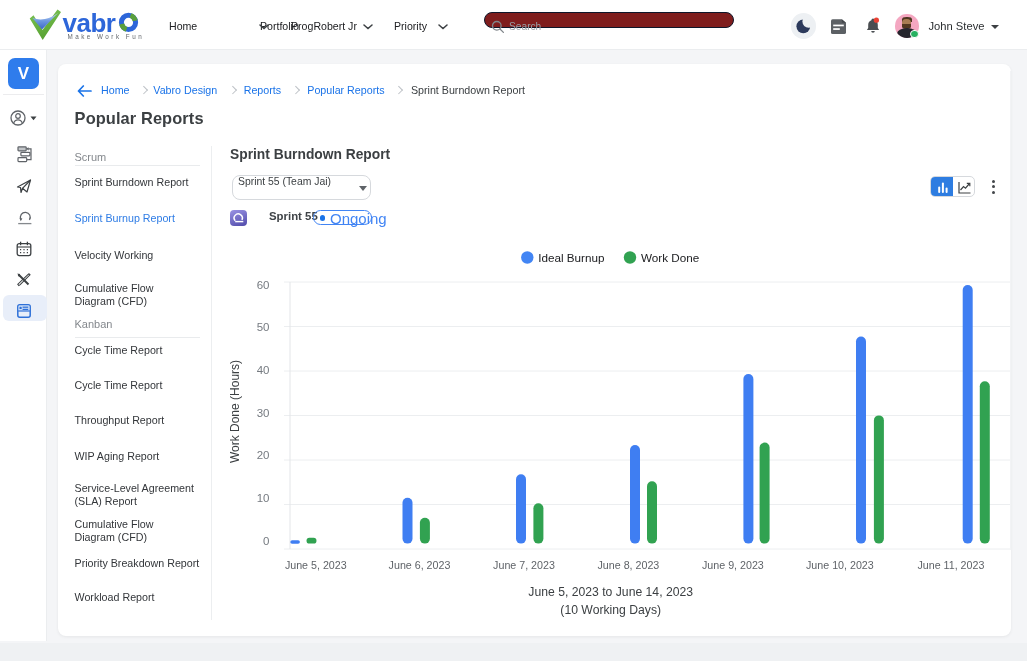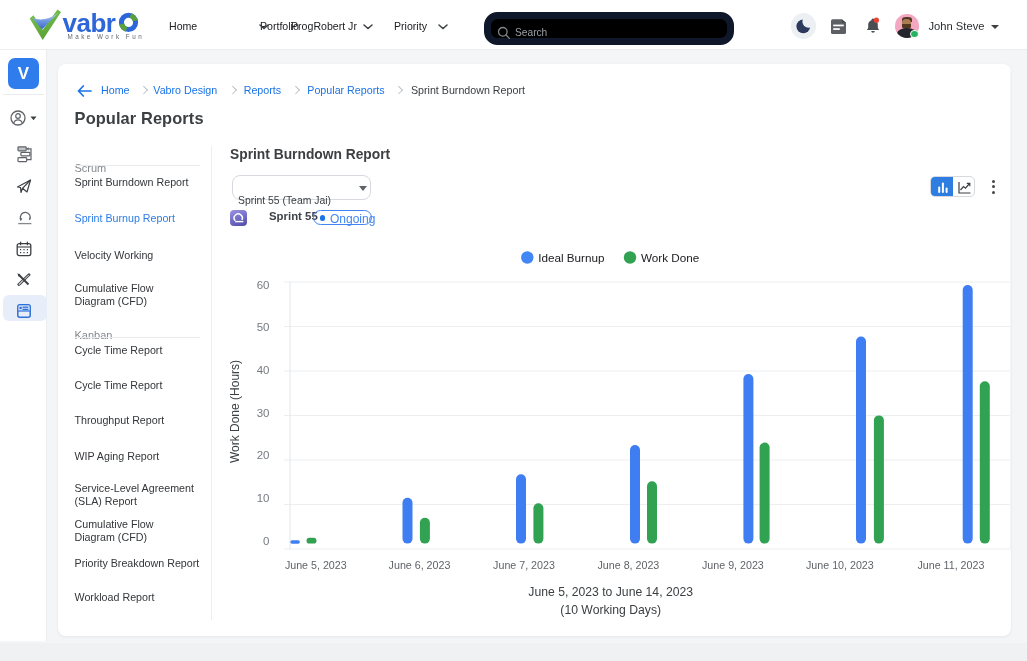--- a/index.html
+++ b/index.html
@@ -4,21 +4,21 @@
 <style>
 * { margin:0; padding:0; box-sizing:border-box; }
 html,body { width:1027px; height:661px; overflow:hidden; }
 body { font-family:"Liberation Sans", sans-serif; background:#f4f5f7; position:relative; }
 .abs { position:absolute; }
 
 
 .header { position:absolute; left:0; top:0; width:1027px; height:50px; background:#fff; border-bottom:1px solid #ebedef; z-index:5; }
 .nav-item { position:absolute; top:20.6px; font-size:10.6px; color:#202124; font-weight:500; white-space:nowrap; line-height:11px; }
 .nchev { position:absolute; top:23.8px; width:10px; height:6px; }
-.search { position:absolute; left:484px; top:11.5px; width:250px; height:33px; border:7px solid #0f172a; border-radius:13.5px; background:#000000; }
+.search { position:absolute; left:484px; top:11.5px; width:250px; height:16px; border:1px solid #0f172a; border-radius:13.5px; background:#7f1d1d; }
 .search .ph { position:absolute; left:24px; top:8px; font-size:10.2px; color:#9aa0a6; line-height:11px; }
 .mooncirc { position:absolute; left:790.5px; top:13px; width:25.5px; height:25.5px; border-radius:50%; background:#edf0f3; }
 .avatar { position:absolute; left:895.2px; top:14.2px; width:23.6px; height:23.6px; border-radius:50%; background:#f4a7c1; overflow:hidden; }
 .avatar .hair { position:absolute; left:6.8px; top:2.8px; width:10px; height:5.5px; border-radius:45% 45% 0 0; background:#4e3620; }
 .avatar .head { position:absolute; left:7.3px; top:4.5px; width:9px; height:8.5px; border-radius:45%; background:#a97c52; }
 .avatar .beard { position:absolute; left:7.3px; top:9.5px; width:9px; height:5px; border-radius:0 0 48% 48%; background:#53381f; }
 .avatar .body { position:absolute; left:1.5px; top:13.5px; width:20.6px; height:12px; border-radius:48% 48% 0 0; background:#25252d; }
 .avadot { position:absolute; left:910.3px; top:29.5px; width:8.4px; height:8.4px; border-radius:50%; background:#27b261; border:1.4px solid #fff; }
 .uname { position:absolute; left:928.5px; top:20.7px; font-size:11.2px; color:#2b2e31; line-height:11px; }
 .ucaret { position:absolute; left:990.5px; top:24.8px; width:0; height:0; border-left:4px solid transparent; border-right:4px solid transparent; border-top:4.6px solid #3c4043; }
@@ -32,42 +32,42 @@
 .sbar { position:absolute; left:0; top:295px; width:3px; height:25px; background:#1f6fe0; border-radius:0 2px 2px 0; }
 
 
 .card { position:absolute; left:58px; top:64px; width:953px; height:572px; background:#fff; border-radius:8px; box-shadow:0 1px 3px rgba(60,64,67,.08); }
 .bc { position:absolute; top:21.3px; font-size:10.7px; white-space:nowrap; line-height:11px; }
 a.bc { color:#1a73e8; text-decoration:none; }
 .bc-sep { position:absolute; top:23.2px; width:5.5px; height:5.5px; border-right:1.4px solid #bcc0c5; border-top:1.4px solid #bcc0c5; transform:rotate(45deg); }
 .h1 { position:absolute; left:16.6px; top:45.6px; font-size:16.4px; font-weight:700; color:#3c4043; line-height:17px; letter-spacing:.1px; }
 
 
-.grp { position:absolute; left:74.5px; font-size:11px; color:#84888d; line-height:11px;margin-top:11px; }
+.grp { position:absolute; left:74.5px; font-size:11px; color:#84888d; line-height:11px; }
 .ghr { position:absolute; left:74.5px; width:125px; height:1px; background:#e9ebed; }
 .ritem { position:absolute; left:74.5px; font-size:10.7px; color:#33363a; line-height:13.5px; }
 .ritem.sel { color:#2e7ce5;text-align:right; }
 .vdiv { position:absolute; left:211px; top:146px; width:1px; height:474px; background:#eceef0; }
 
 
 .ctitle { position:absolute; left:230px; top:147.8px; font-size:13.8px; font-weight:700; color:#3c4043; line-height:14px; }
 .select { position:absolute; left:231.7px; top:175px; width:139.3px; height:25px; border:1px solid #d6d9dd; border-radius:8px; background:#fff; }
-.select .txt { position:absolute; left:5.3px; top:19px; font-size:10.4px; color:#3c4043; line-height:11px; }
+.select .txt { position:absolute; left:5.3px; top:0; font-size:10.4px; color:#3c4043; line-height:11px; }
 .select .car { position:absolute; left:126px; top:10px; width:0; height:0; border-left:4px solid transparent; border-right:4px solid transparent; border-top:5px solid #5f6368; }
 .seg { position:absolute; left:930px; top:175.5px; width:44.5px; height:21.5px; border:1px solid #d6d9dd; border-radius:5px; background:#fff; overflow:hidden; }
 .seg .b { position:absolute; left:0; top:0; width:22.2px; height:21.5px; background:#2e7de1; }
 .vdots { position:absolute; left:991.5px; top:180px; width:3px; }
 .vdots i { display:block; width:3px; height:3px; border-radius:50%; background:#43464a; margin-bottom:2.4px; }
 
 
 .spicon { position:absolute; left:230.1px; top:210.2px; width:16.7px; height:15.8px; border-radius:4px; background:linear-gradient(160deg,#9a93e4,#504aa9); }
 .spname { position:absolute; left:254px; top:210.1px; font-size:11.4px; font-weight:700; color:#3f4347; line-height:12px;margin-left:15px; }
 .badge { position:absolute; left:312.8px; top:210.2px; width:59.6px; height:15.2px; border:1px solid #4285f4; border-radius:8px; }
 .badge .dot { position:absolute; left:5.8px; top:4.2px; width:5.9px; height:5.9px; border-radius:50%; background:#1a73e8; }
-.badge .t { position:absolute; left:16.2px; top:3.2px; font-size:12px; color:#4285f4; line-height:10px; }
+.badge .t { position:absolute; left:16.2px; top:3.2px; font-size:15px; color:#4285f4; line-height:10px; }
 </style>
 </head>
 <body>
 
 <div class="header">
   <svg class="abs" style="left:28px; top:8px;" width="114" height="38" viewBox="0 0 114 38">
     <defs>
       <linearGradient id="chkg" x1="0" y1="0" x2="0.3" y2="1">
         <stop offset="0" stop-color="#7cc554"></stop>
           <stop offset="1" stop-color="#59a233"></stop>

